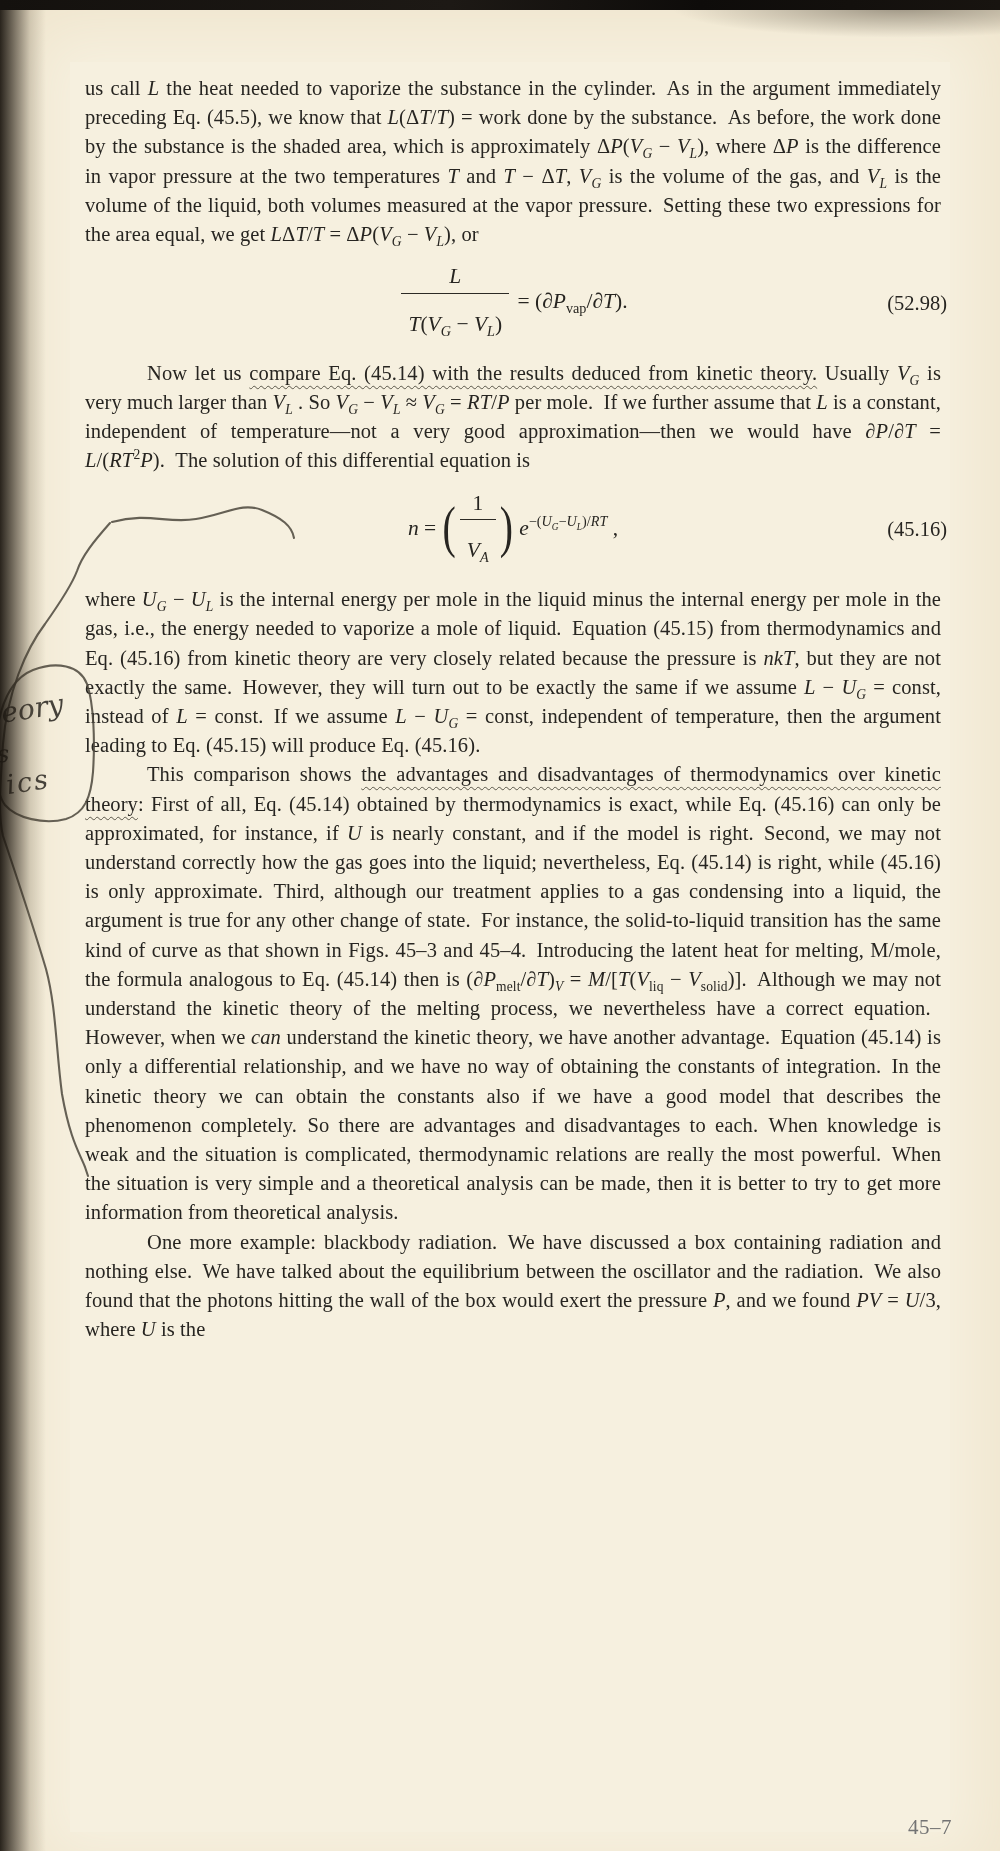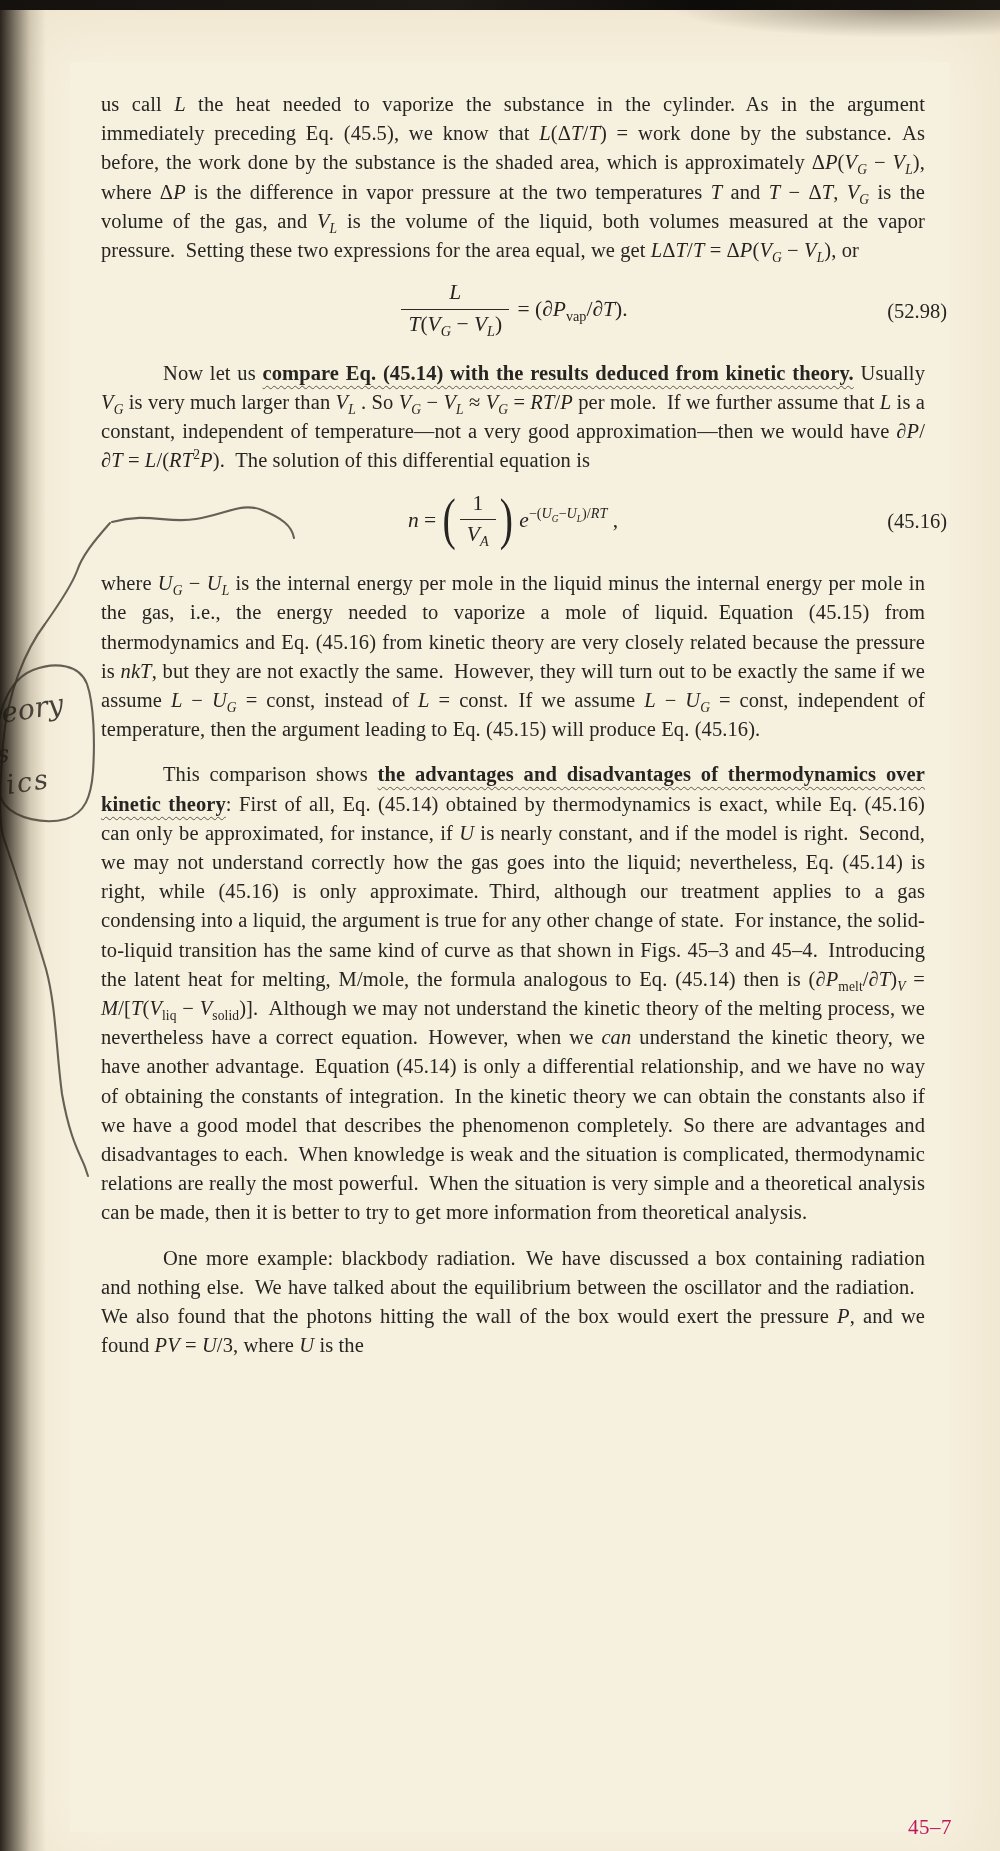--- a/index.html
+++ b/index.html
@@ -25,57 +25,56 @@
   }
   .text-backdrop{
     position:absolute;left:70px;top:62px;width:880px;height:1770px;z-index:1;
     background:#f6f0df;box-shadow:0 0 55px 28px #f6f0df;
   }
   
   .content{
     position:absolute;left:85px;top:74px;width:856px;z-index:3;
   }
   .content p{
-    margin:16px;text-align:justify;
+    margin:0;text-align:justify;
     font-size:20.5px;line-height:29.2px;letter-spacing:.1px;
   }
   .content p.indent{text-indent:62px;}
   i{font-style:italic;}
   sub{font-size:66%;line-height:0;}
   sup{font-size:66%;line-height:0;}
   .hand-u{
     text-decoration:underline;
     text-decoration-style:wavy;
     text-decoration-color:#5a564a;
     text-decoration-thickness:1.1px;
     text-underline-offset:5px;
-    font-weight:bold;
   }
   
   .equation{position:relative;text-align:center;margin:17px 0 19px;font-size:21.5px;line-height:1.2;}
   .eq-content{display:inline-block;white-space:pre;}
   .eq-label{position:absolute;right:-6px;top:50%;transform:translateY(-50%);font-size:20.5px;}
   .frac{display:inline-flex;flex-direction:column;align-items:center;vertical-align:middle;position:relative;top:-2px;margin:0 3px;}
   .frac .num{display:block;padding:0 7px 3px;}
-  .frac .den{display:block;border-top:1.6px solid #2c2a25;padding:2px 7px 0;}
+  .frac .den{display:block;border-top:1.6px solid #2c2a25;padding:18px 7px 0;}
   .pwrap{display:inline-flex;align-items:center;vertical-align:middle;}
   .bigp{font-size:185%;font-weight:400;transform:scaleY(1.45);padding:0 1px;position:relative;top:-1px;}
   
   .pen-svg{position:absolute;inset:0;width:1000px;height:1851px;z-index:4;pointer-events:none;}
   .pen-svg path{fill:none;stroke:#4b473c;stroke-width:2.1;stroke-linecap:round;opacity:.85;}
   .margin-word{
     position:absolute;z-index:4;color:#44403600;pointer-events:none;
     color:#45413a;font-family:"DejaVu Serif", serif;font-style:italic;
   }
   .mw1{left:1px;top:692px;font-size:28px;transform:rotate(-9deg);}
   .mw2{left:-3px;top:740px;font-size:24px;transform:rotate(-4deg);}
   .mw3{left:6px;top:766px;font-size:27px;transform:rotate(-9deg);letter-spacing:2px;}
   .page-number{
     position:absolute;left:908px;top:1815px;z-index:3;
-    font-size:21px;letter-spacing:.5px;color:#be185d;font-weight:400;
+    font-size:21px;letter-spacing:.5px;color:#737373;font-weight:400;
   }
 </style>
 </head>
 <body>
 
 <div class="page-root">
   <div class="text-backdrop"></div>
 
   <svg class="pen-svg" viewBox="0 0 1000 1851" xmlns="http://www.w3.org/2000/svg">
     <path d="M112,522 C148,512 168,524 196,519 C226,514 242,502 262,510 C282,518 292,526 294,538"></path>

